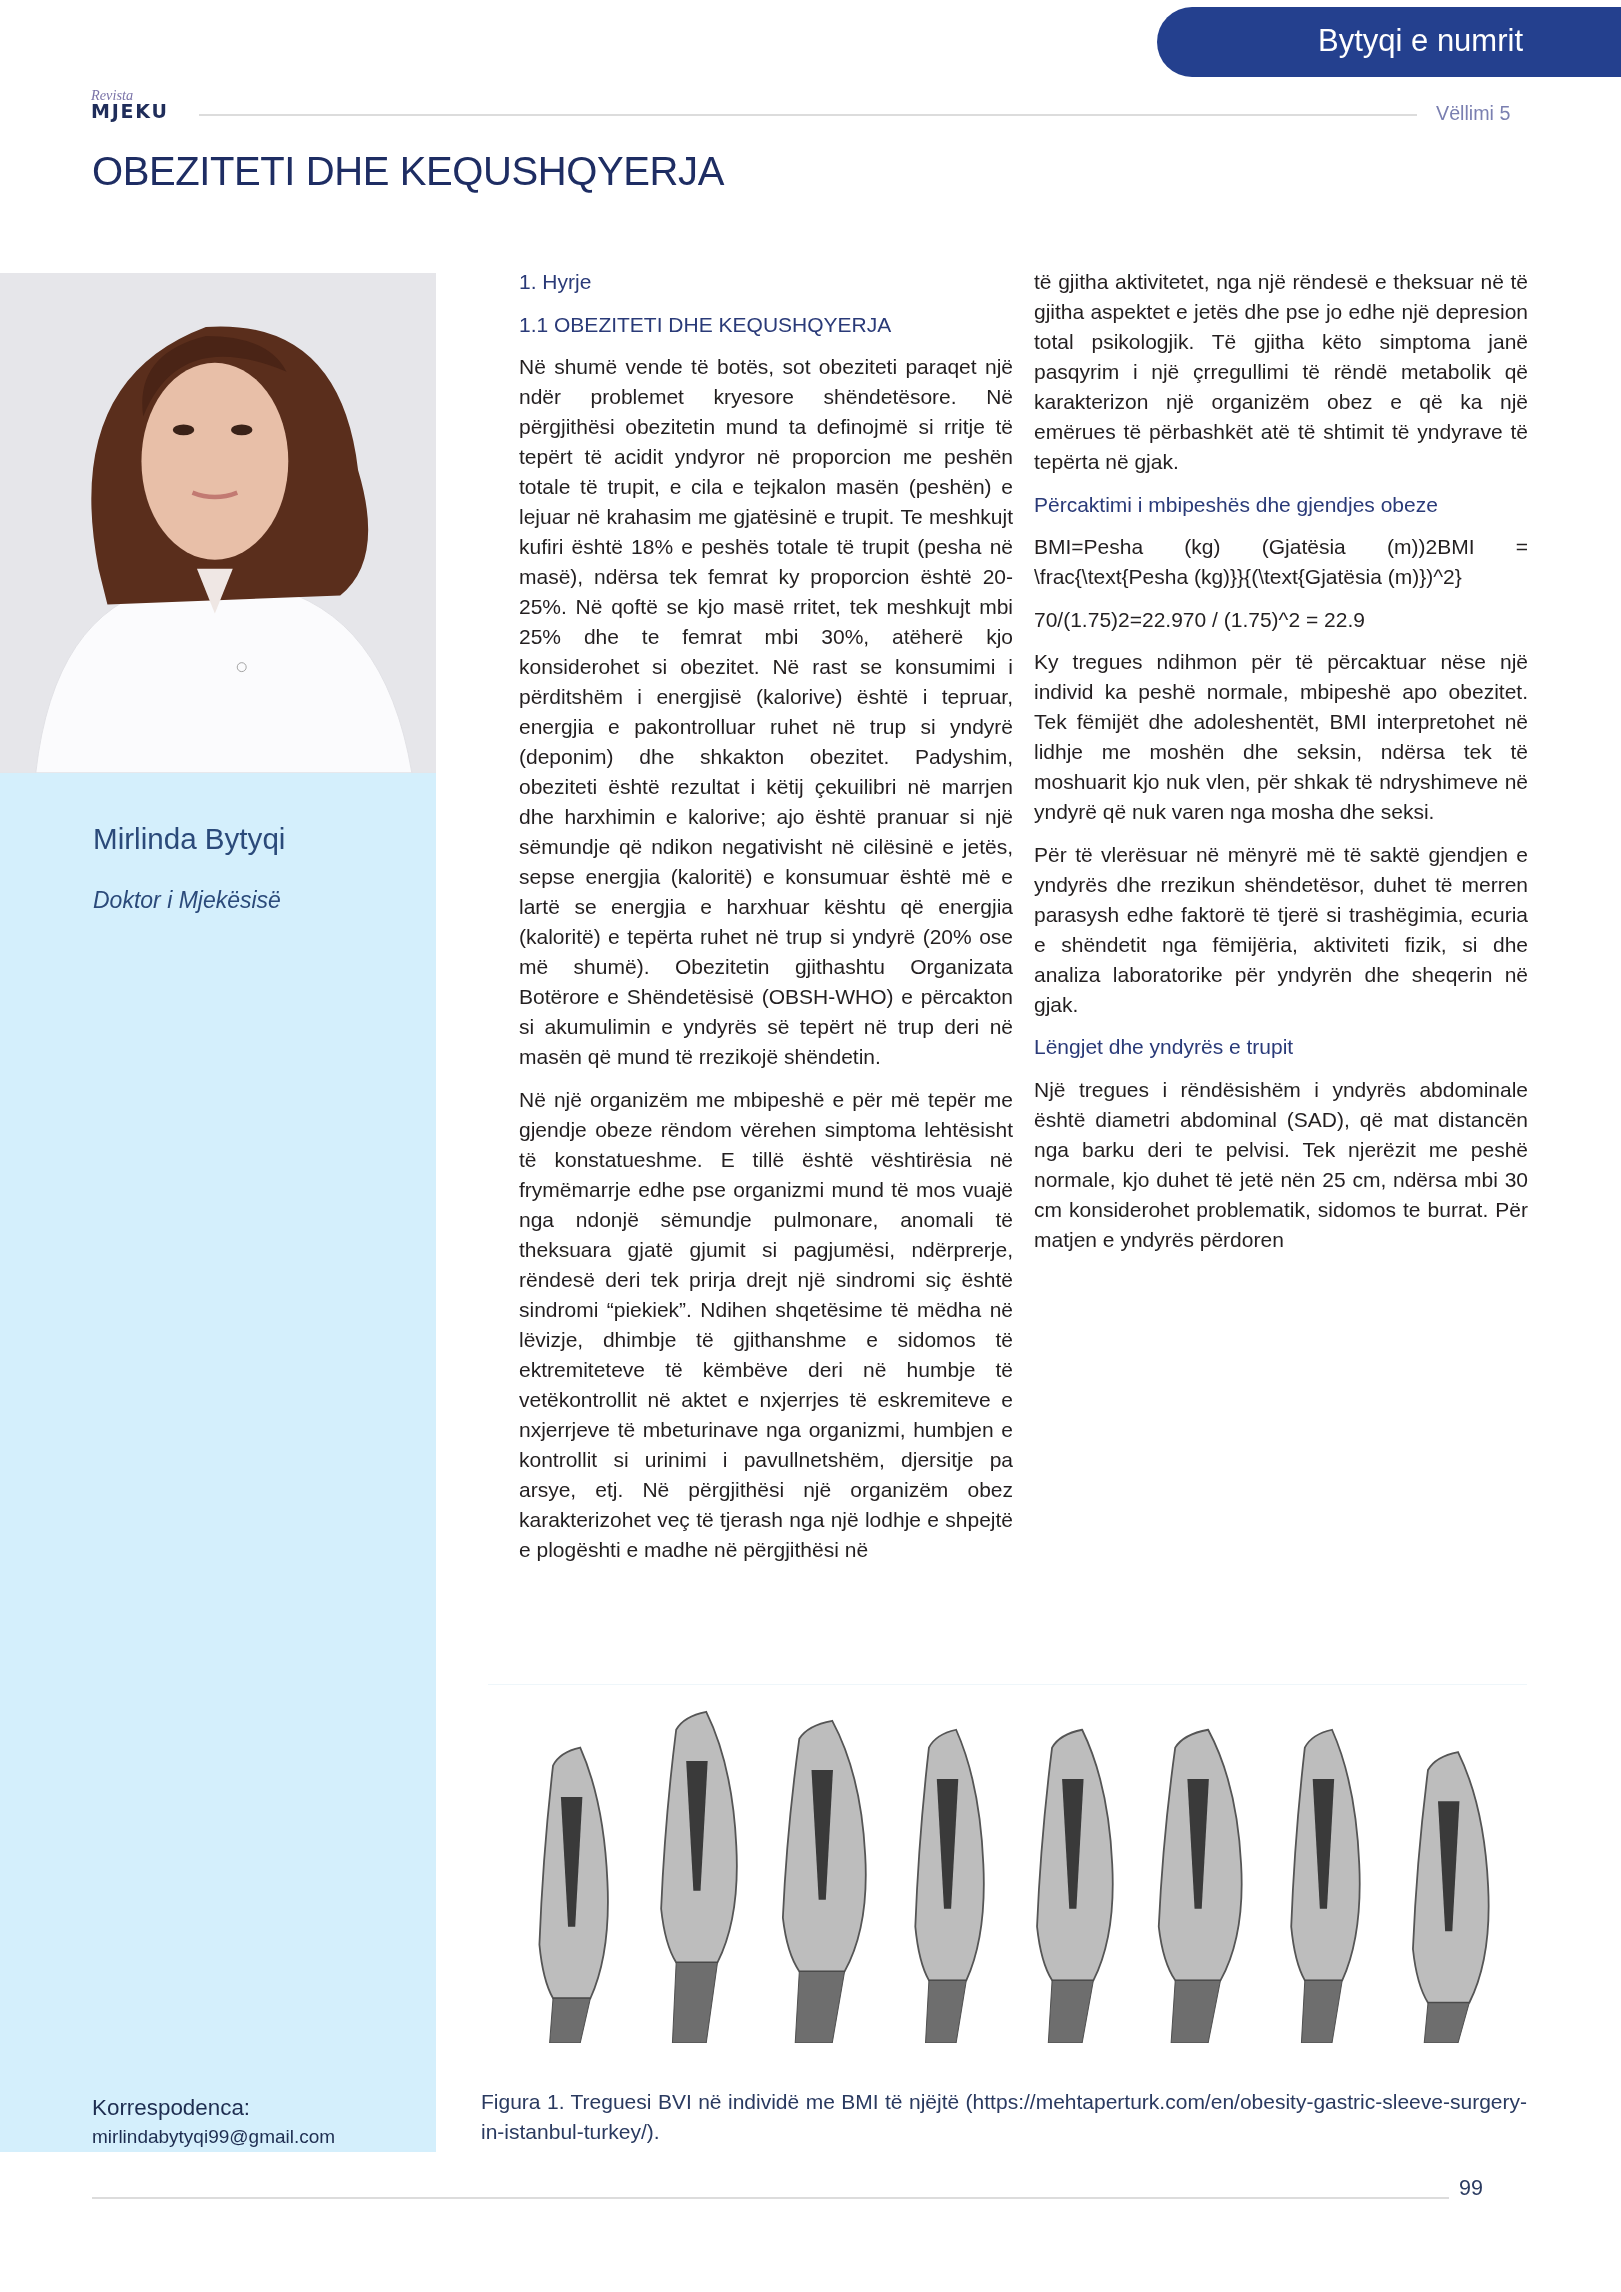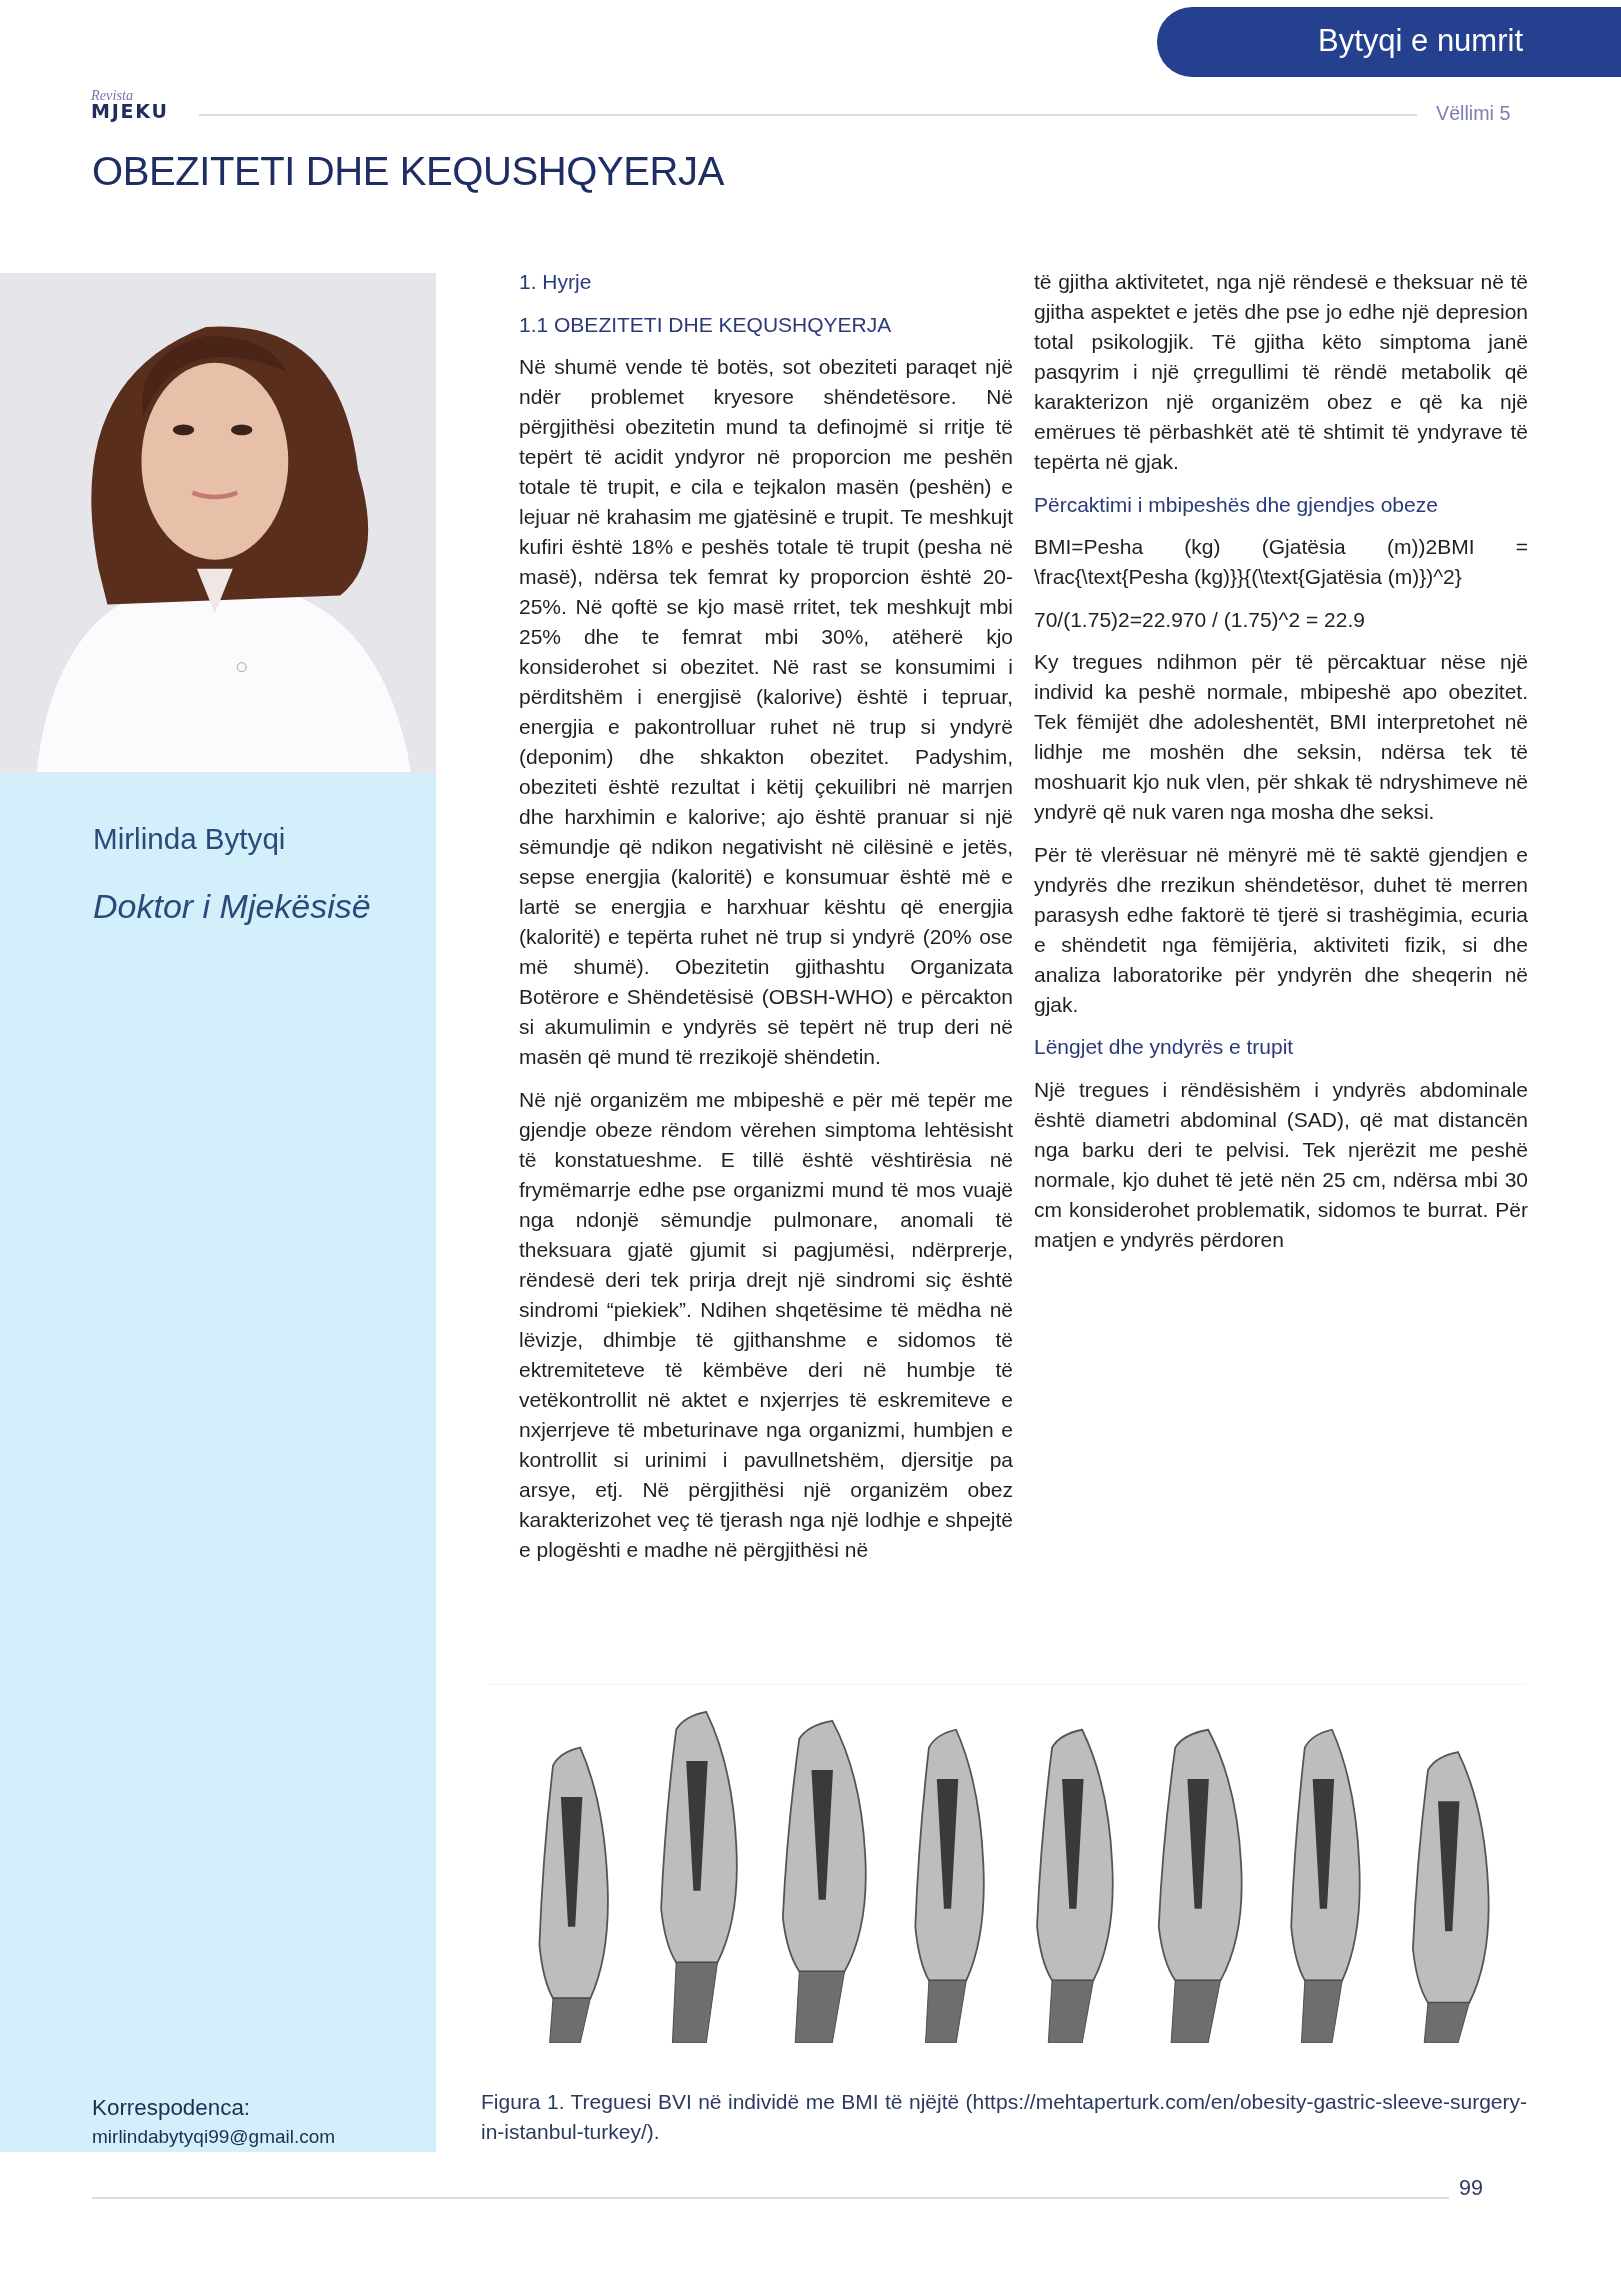--- a/index.html
+++ b/index.html
@@ -19,21 +19,21 @@
   .volume { position:absolute; left:1436px; top:102px; font-size:19.7px; color:#7a7fb0; }
   .page-title {
     position:absolute; left:92px; top:149px; font-size:40px; color:#1e2d63; letter-spacing:-0.4px;
   }
   .sidebar { position:absolute; left:0; top:273px; width:436px; height:1879px; background:#d4effc; }
   .photo {
     position:absolute; left:0; top:273px; width:436px; height:500px; overflow:hidden;
     background:linear-gradient(180deg,#e9e9ec 0%,#e2e2e6 100%);
   }
   .author-name { position:absolute; left:93px; top:822px; font-size:29.6px; color:#2b4a7a; }
-  .author-role { position:absolute; left:93px; top:887px; font-size:34px; color:#2b4a7a; font-style:italic; }
+  .author-role { position:absolute; left:93px; top:887px; font-size:23px; color:#2b4a7a; font-style:italic; }
   .corr-label { position:absolute; left:92px; top:2095px; font-size:22.4px; color:#1e2d50; }
   .corr-email { position:absolute; left:92px; top:2126px; font-size:19px; color:#1e2d50; }
 
   .col { position:absolute; width:494px; font-size:21px; line-height:30px; text-align:justify; color:#231f20; }
   .col p { margin:0 0 12.5px 0; }
   .col .h { color:#2a3a78; text-align:left; margin-bottom:12.5px; }
   .col1 { left:479px; top:267px;margin-left:40px; }
   .col2 { left:1034px; top:267px; }
 
   .figure { position:absolute; left:488px; top:1684px; width:1039px; height:358px; background:#fff; border-top:1.8px solid #eef6fa; }

